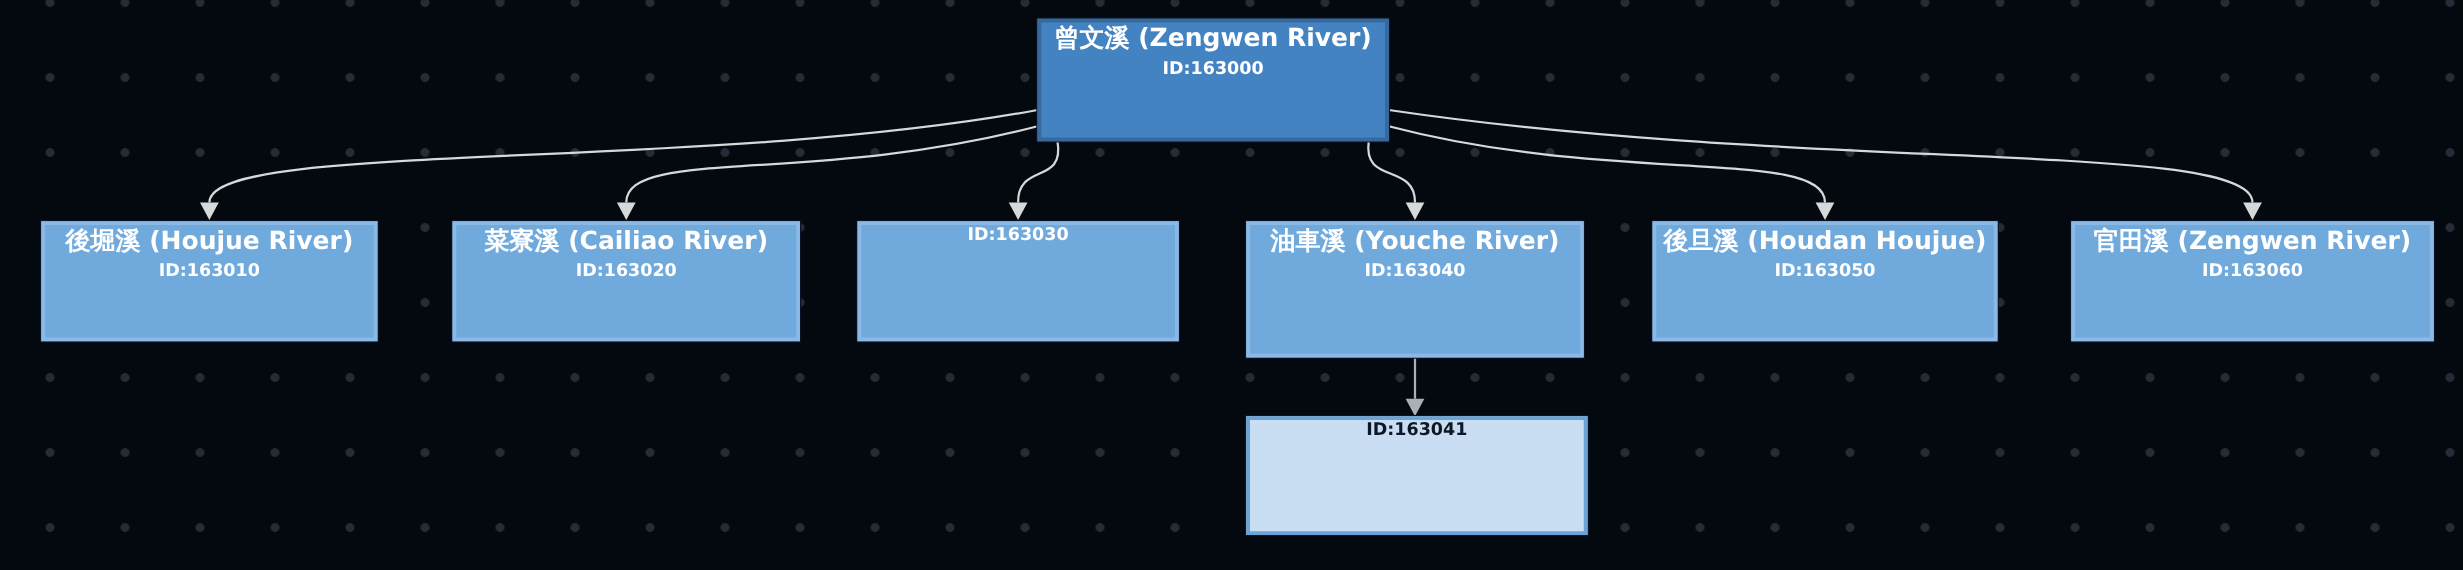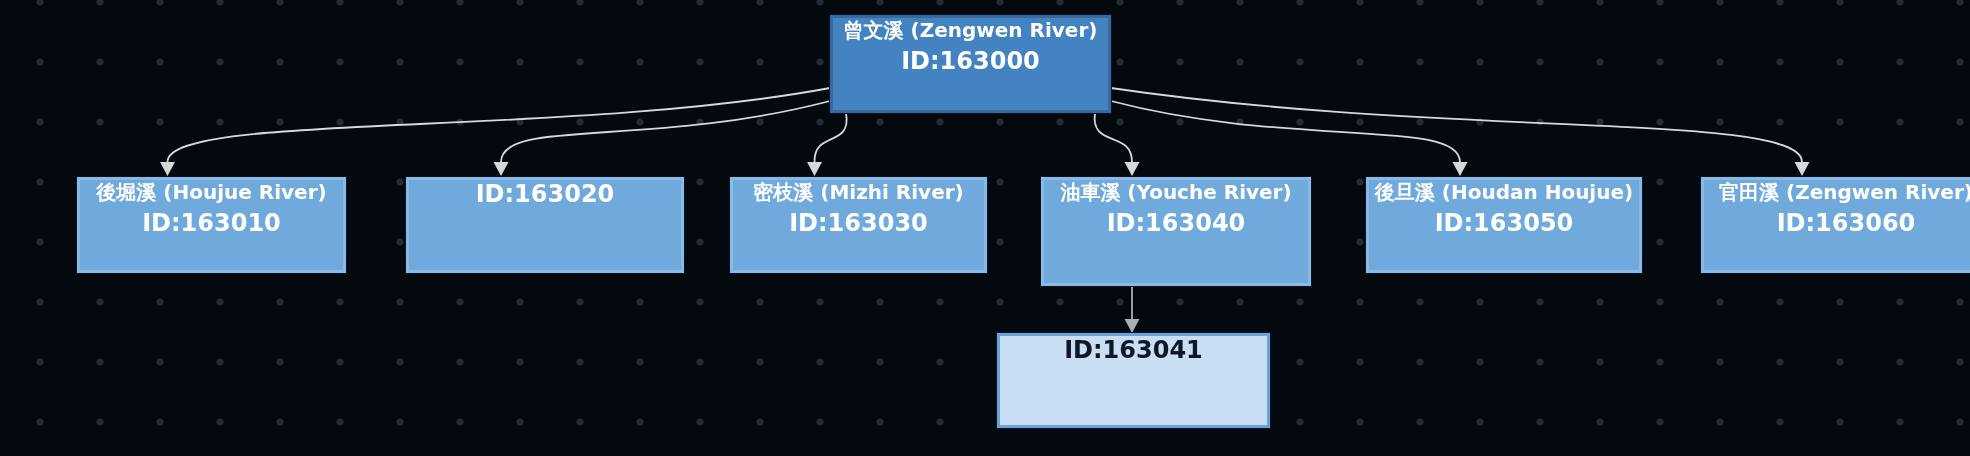--- a/index.html
+++ b/index.html
@@ -24,23 +24,23 @@
   .edge.secondary{stroke:var(--edge-secondary);}
   .arrowhead{fill:var(--edge);}
   .arrowhead.secondary{fill:var(--edge-secondary);}
   .node{
     position:absolute; box-sizing:border-box;
     display:flex; flex-direction:column; align-items:center; justify-content:flex-start;
     gap:5px; text-align:center;
     box-shadow:0 0 0 1px #0b1424;
   }
   .node .name{font-size:20px;font-weight:bold;line-height:1.2;white-space:nowrap;}
-  .node .idtag{font-size:24px;font-weight:bold;line-height:1.2;}
+  .node .idtag{font-size:14px;font-weight:bold;line-height:1.2;}
   .node.root{background:var(--root-fill);border:3px solid var(--root-border);color:var(--text-light);}
-  .node.child{background:var(--child-fill);border:3px solid var(--child-border);color:var(--text-light);margin-left:44px;}
+  .node.child{background:var(--child-fill);border:3px solid var(--child-border);color:var(--text-light);}
   .node.grandchild{background:var(--grandchild-fill);border:3px solid var(--grandchild-border);color:var(--text-dark);}
 </style>
 </head>
 <body>
 
 <div class="stage">
 
   <svg class="edges" viewBox="0 0 1970 456">
     <path class="edge" d="M 830 88 C 560 138, 167 112, 167.5 162"></path>
     <path class="edge" d="M 830 101 C 650 148, 501 118, 501 162"></path>
@@ -63,25 +63,25 @@
     <div class="name">曾文溪 (Zengwen River)</div>
     <div class="idtag">ID:163000</div>
   </div>
 
   <div class="node child" style="left:33px;top:177px;width:269px;height:96px">
     <div class="name">後堀溪 (Houjue River)</div>
     <div class="idtag">ID:163010</div>
   </div>
 
   <div class="node child" style="left:362px;top:177px;width:278px;height:96px">
+    <div class="name">菜寮溪 (Cailiao River)</div>
     <div class="idtag">ID:163020</div>
   </div>
 
   <div class="node child" style="left:686px;top:177px;width:257px;height:96px">
-    <div class="name">密枝溪 (Mizhi River)</div>
     <div class="idtag">ID:163030</div>
   </div>
 
   <div class="node child" style="left:997px;top:177px;width:270px;height:109px">
     <div class="name">油車溪 (Youche River)</div>
     <div class="idtag">ID:163040</div>
   </div>
 
   <div class="node child" style="left:1322px;top:177px;width:276px;height:96px">
     <div class="name">後旦溪 (Houdan Houjue)</div>

